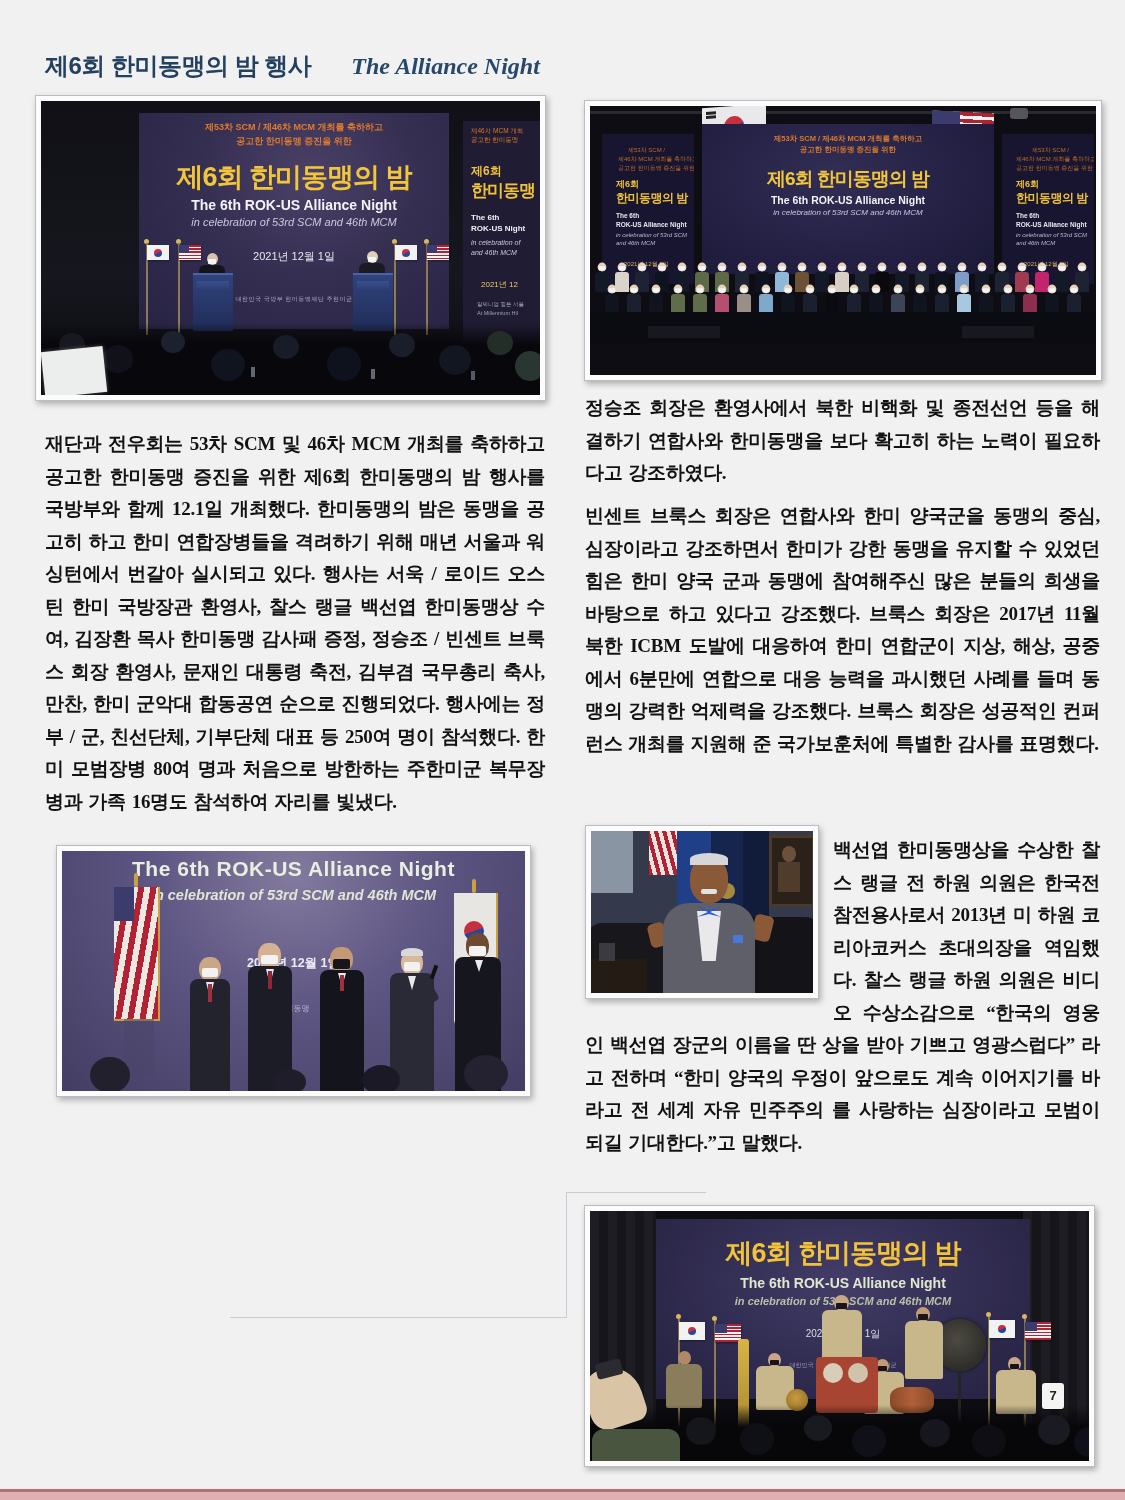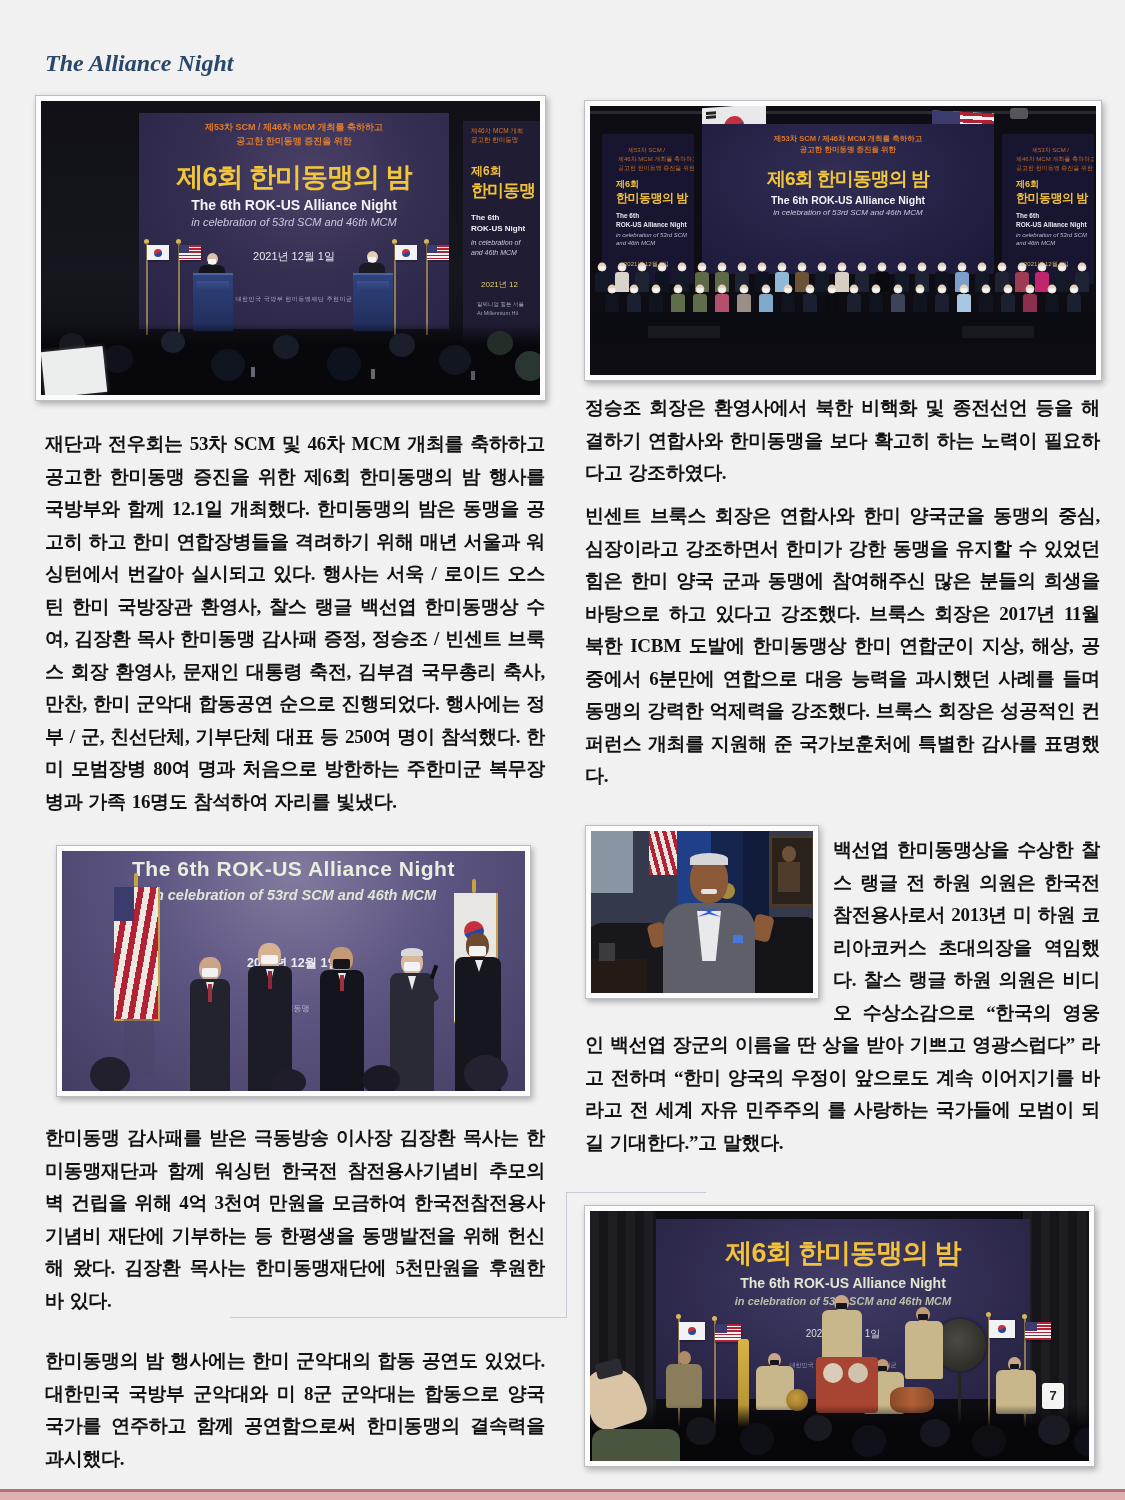--- a/index.html
+++ b/index.html
@@ -85,20 +85,21 @@
   .footer{position:absolute;left:0;right:0;bottom:0;height:8px;background:#dfb0b2;
           border-top:3px solid #b56f74;}
 </style>
 </head>
 <body>
 
 <div class="page">
 
 
   <div class="title-row">
+    <span class="title-ko">제6회 한미동맹의 밤 행사</span>
     <span class="title-en">The Alliance Night</span>
   </div>
 
   <div class="photo" style="left:35px;top:95px;width:499px;height:294px;">
     <div class="ph-inner stage-bg">
 
       <div class="sp-side" style="left:422px;top:20px;width:77px;height:236px;">
         <span class="frag" style="left:8px;top:6px;font-size:6.5px;color:#d9782a;">제46차 MCM 개최</span>
         <span class="frag" style="left:8px;top:15px;font-size:6.5px;color:#d9782a;">공고한 한미동맹</span>
         <span class="frag" style="left:8px;top:42px;font-size:12px;font-weight:bold;color:#f0c23a;">제6회</span>
@@ -354,25 +355,23 @@
         <span class="sh" style="left:19px;top:27px;width:8px;height:12px;clip-path:polygon(0 0,100% 0,50% 100%);"></span>
       </div>
 
       <span class="head" style="left:28px;top:206px;width:40px;height:36px;background:#23202e;"></span>
       <span class="head" style="left:210px;top:218px;width:34px;height:26px;background:#201d2a;"></span>
       <span class="head" style="left:300px;top:214px;width:38px;height:30px;background:#1c1926;"></span>
       <span class="head" style="left:402px;top:204px;width:44px;height:38px;background:#242130;"></span>
     </div>
   </div>
 
-  <div class="para" style="left:45px;top:1122px;width:500px;">한미동맹 감사패를 받은 극동방송 이사장 김장환 목사는 한미동맹재단과 함께 워싱턴 한국전 참전용사기념비 추모의 벽 건립을 위해 4억 3천여 만원을 모금하여 한국전참전용사기념비 재단에 기부하는 등 한평생을 동맹발전을 위해 헌신해 왔다. 김장환 목사는 한미동맹재단에 5천만원을 후원한 바 있다.</div>
-  <div class="para" style="left:45px;top:1345px;width:500px;">한미동맹의 밤 행사에는 한미 군악대의 합동 공연도 있었다. 대한민국 국방부 군악대와 미 8군 군악대는 합동으로 양국 국가를 연주하고 함께 공연함으로써 한미동맹의 결속력을 과시했다.</div>
 
   <div class="para" style="left:585px;top:392px;width:515px;">정승조 회장은 환영사에서 북한 비핵화 및 종전선언 등을 해결하기 연합사와 한미동맹을 보다 확고히 하는 노력이 필요하다고 강조하였다.</div>
-  <div class="para" style="left:585px;top:500px;width:515px;">빈센트 브룩스 회장은 연합사와 한미 양국군을 동맹의 중심, 심장이라고 강조하면서 한미가 강한 동맹을 유지할 수 있었던 힘은 한미 양국 군과 동맹에 참여해주신 많은 분들의 희생을 바탕으로 하고 있다고 강조했다. 브룩스 회장은 2017년 11월 북한 ICBM 도발에 한미동맹상 한미 연합군이 지상, 해상, 공중에서 6분만에 연합으로 대응 능력을 과시했던 사례를 들며 동맹의 강력한 억제력을 강조했다. 브룩스 회장은 성공적인 컨퍼런스 개최를 지원해 준 국가보훈처에 특별한 감사를 표명했다.</div>
+  <div class="para" style="left:585px;top:500px;width:515px;">빈센트 브룩스 회장은 연합사와 한미 양국군을 동맹의 중심, 심장이라고 강조하면서 한미가 강한 동맹을 유지할 수 있었던 힘은 한미 양국 군과 동맹에 참여해주신 많은 분들의 희생을 바탕으로 하고 있다고 강조했다. 브룩스 회장은 2017년 11월 북한 ICBM 도발에 대응하여 한미 연합군이 지상, 해상, 공중에서 6분만에 연합으로 대응 능력을 과시했던 사례를 들며 동맹의 강력한 억제력을 강조했다. 브룩스 회장은 성공적인 컨퍼런스 개최를 지원해 준 국가보훈처에 특별한 감사를 표명했다.</div>
 
   <div style="position:absolute;left:585px;top:820px;width:515px;">
     <div class="photo" style="position:relative;float:left;width:222px;height:162px;margin:5px 14px 2px 0;">
       <div class="ph-inner rg-bg">
         <span style="position:absolute;left:0;top:0;width:42px;height:62px;background:#b9c6d4;opacity:.65;"></span>
         <span style="position:absolute;left:58px;top:0;width:28px;height:44px;background:repeating-linear-gradient(75deg,#b22234 0 4px,#e8e4de 4px 8px);"></span>
         <span style="position:absolute;left:86px;top:0;width:34px;height:96px;background:#1f3f88;"></span>
         <span style="position:absolute;left:120px;top:0;width:32px;height:102px;background:#16254d;"></span>
         <span style="position:absolute;left:128px;top:52px;width:16px;height:16px;border-radius:50%;background:#c8a43a;opacity:.8;"></span>
         <span style="position:absolute;left:152px;top:0;width:26px;height:92px;background:#101c3a;"></span>
@@ -389,21 +388,21 @@
         <span style="position:absolute;left:106px;top:80px;width:24px;height:50px;background:#e9e9ec;clip-path:polygon(0 0,100% 0,78% 100%,22% 100%);"></span>
         <span style="position:absolute;left:99px;top:26px;width:38px;height:46px;background:#8a5a38;border-radius:45%;"></span>
         <span style="position:absolute;left:99px;top:22px;width:38px;height:12px;background:#d6d6d8;border-radius:50% 50% 0 0;"></span>
         <span style="position:absolute;left:110px;top:58px;width:16px;height:5px;background:#e2e2e4;border-radius:2px;"></span>
         <span style="position:absolute;left:106px;top:76px;width:24px;height:10px;background:#2b59d6;clip-path:polygon(0 0,45% 50%,0 100%,50% 70%,100% 100%,55% 50%,100% 0,50% 30%);"></span>
         <span style="position:absolute;left:142px;top:104px;width:10px;height:8px;background:#4a78d8;"></span>
         <span style="position:absolute;left:0;top:128px;width:56px;height:34px;background:#241c14;"></span>
         <span style="position:absolute;left:8px;top:112px;width:16px;height:18px;background:#3a3a40;"></span>
       </div>
     </div>
-    <div class="para" style="position:relative;margin-top:14px;">백선엽 한미동맹상을 수상한 찰스 랭글 전 하원 의원은 한국전 참전용사로서 2013년 미 하원 코리아코커스 초대의장을 역임했다. 찰스 랭글 하원 의원은 비디오 수상소감으로 “한국의 영웅인 백선엽 장군의 이름을 딴 상을 받아 기쁘고 영광스럽다” 라고 전하며 “한미 양국의 우정이 앞으로도 계속 이어지기를 바라고 전 세계 자유 민주주의 를 사랑하는 국가들에 모범이 되길 기대한다.”고 말했다.</div>
+    <div class="para" style="position:relative;margin-top:14px;">백선엽 한미동맹상을 수상한 찰스 랭글 전 하원 의원은 한국전 참전용사로서 2013년 미 하원 코리아코커스 초대의장을 역임했다. 찰스 랭글 하원 의원은 비디오 수상소감으로 “한국의 영웅인 백선엽 장군의 이름을 딴 상을 받아 기쁘고 영광스럽다” 라고 전하며 “한미 양국의 우정이 앞으로도 계속 이어지기를 바라고 전 세계 자유 민주주의 를 사랑하는 심장이라고 모범이 되길 기대한다.”고 말했다.</div>
   </div>
 
   <div class="brk" style="left:566px;top:1192px;width:140px;height:1px;"></div>
   <div class="brk" style="left:566px;top:1192px;width:1px;height:126px;"></div>
   <div class="brk" style="left:230px;top:1317px;width:337px;height:1px;"></div>
 
   <div class="photo" style="left:584px;top:1205px;width:499px;height:250px;">
     <div class="ph-inner" style="background:#0c0c11;">
       <div class="curtain" style="left:0;"></div>
       <div class="curtain" style="left:433px;"></div>

